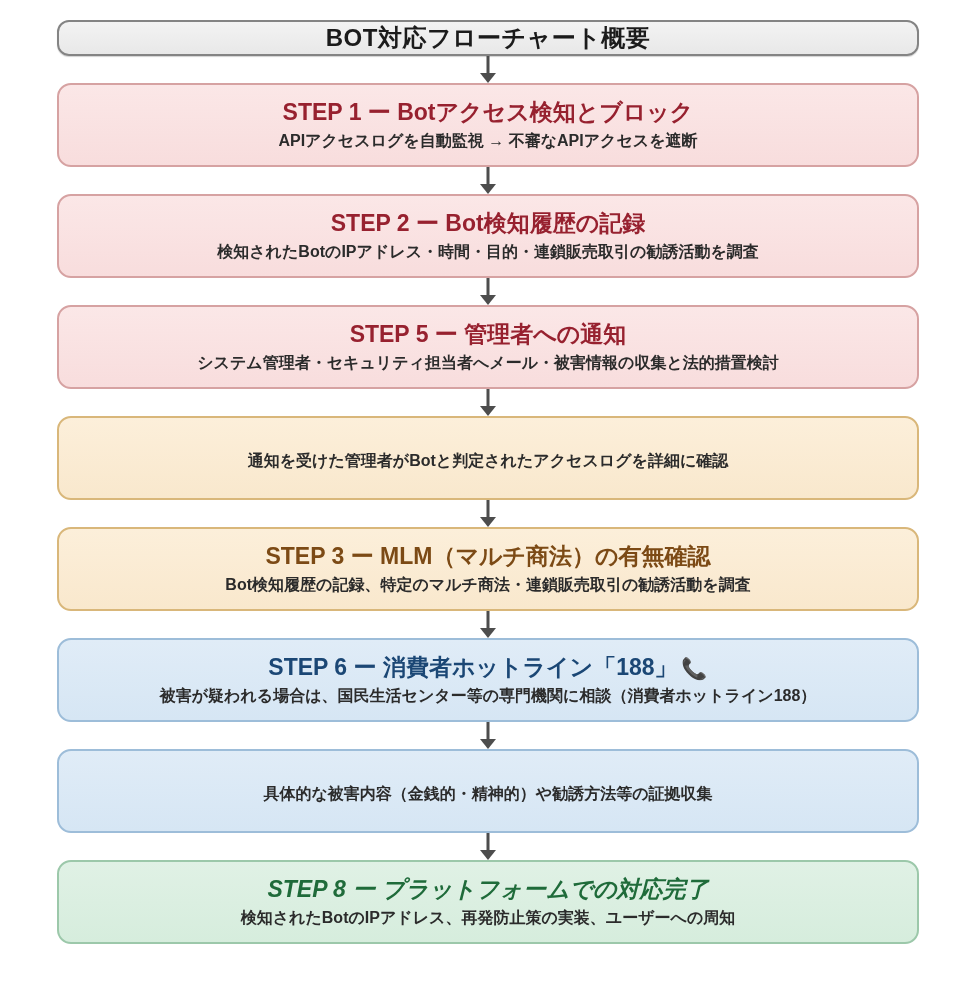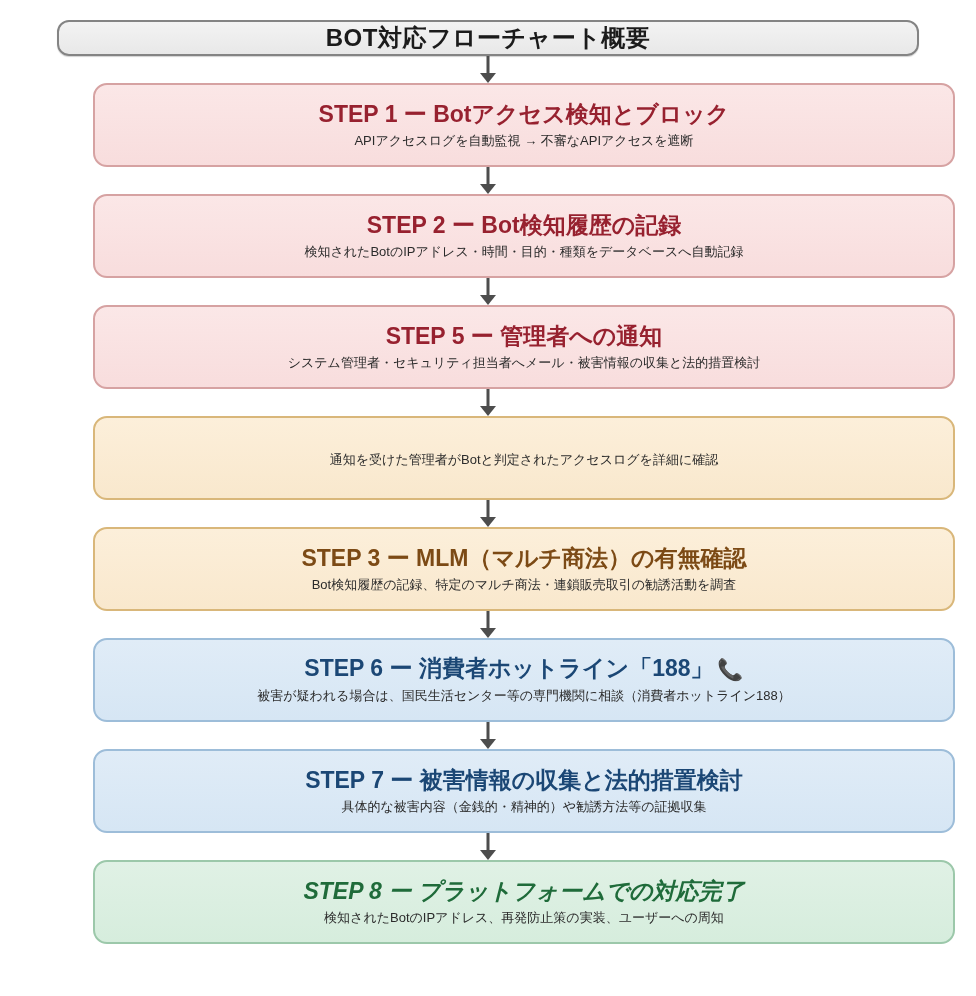--- a/index.html
+++ b/index.html
@@ -82,32 +82,31 @@
     width: 862px;
     height: 84px;
     border-radius: 14px;
     border-width: 2px;
     border-style: solid;
     display: flex;
     flex-direction: column;
     align-items: center;
     justify-content: center;
     padding: 6px 14px;
-    margin-left: 36px;
   }
   .step-heading {
     font-size: 23px;
     font-weight: bold;
     line-height: 1.18;
     white-space: nowrap;
     text-align: center;
   }
   .step-desc {
-    font-size: 13px;
-    font-weight: normal;
+    font-size: 16px;
+    font-weight: bold;
     color: #2b2b2b;
     line-height: 1.25;
     margin-top: 5px;
     white-space: nowrap;
     text-align: left;
   }
   .step-emoji {
     font-size: 21px;
     margin-left: 4px;
     vertical-align: -1px;
@@ -158,21 +157,21 @@
       <div class="step-box pal-red">
         <div class="step-heading"><span>STEP 1 ー Botアクセス検知とブロック</span></div>
         <div class="step-desc">APIアクセスログを自動監視 → 不審なAPIアクセスを遮断</div>
       </div>
       <div class="connector">
         <div class="shaft"></div>
         <div class="head"></div>
       </div>
       <div class="step-box pal-red">
         <div class="step-heading"><span>STEP 2 ー Bot検知履歴の記録</span></div>
-        <div class="step-desc">検知されたBotのIPアドレス・時間・目的・種類をデータベースへ自動記録</div>
+        <div class="step-desc">検知されたBotのIPアドレス・時間・目的・連鎖販売取引の勧誘活動を調査</div>
       </div>
       <div class="connector">
         <div class="shaft"></div>
         <div class="head"></div>
       </div>
       <div class="step-box pal-red">
         <div class="step-heading"><span>STEP 5 ー 管理者への通知</span></div>
         <div class="step-desc">システム管理者・セキュリティ担当者へメール・被害情報の収集と法的措置検討</div>
       </div>
       <div class="connector">
@@ -196,21 +195,20 @@
       </div>
       <div class="step-box pal-blue">
         <div class="step-heading"><span>STEP 6 ー 消費者ホットライン「188」</span><span class="step-emoji">📞</span></div>
         <div class="step-desc">被害が疑われる場合は、国民生活センター等の専門機関に相談（消費者ホットライン188）</div>
       </div>
       <div class="connector">
         <div class="shaft"></div>
         <div class="head"></div>
       </div>
       <div class="step-box pal-blue">
-        <div class="step-heading"><span>STEP 7 ー 被害情報の収集と法的措置検討</span></div>
         <div class="step-desc">具体的な被害内容（金銭的・精神的）や勧誘方法等の証拠収集</div>
       </div>
       <div class="connector">
         <div class="shaft"></div>
         <div class="head"></div>
       </div>
       <div class="step-box pal-green">
         <div class="step-heading"><span>STEP 8 ー プラットフォームでの対応完了</span></div>
         <div class="step-desc">検知されたBotのIPアドレス、再発防止策の実装、ユーザーへの周知</div>
       </div>

